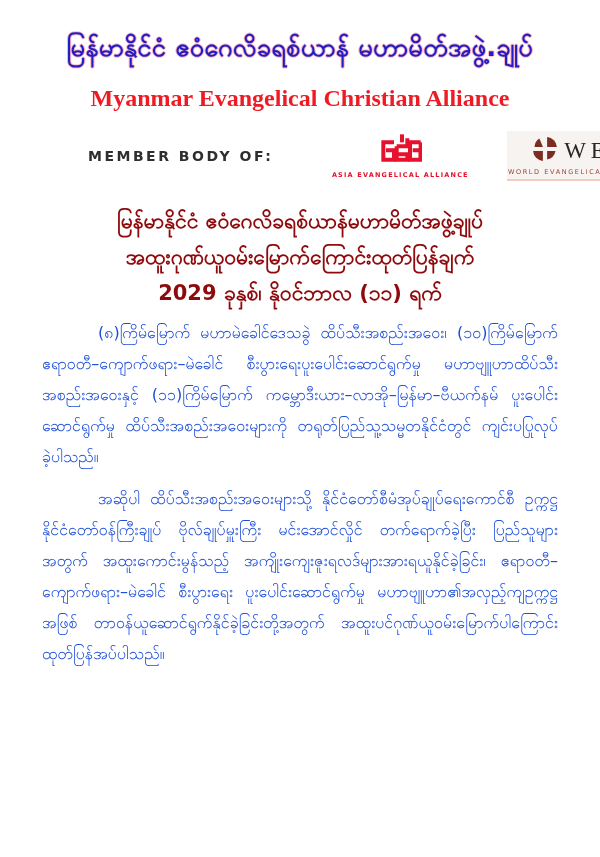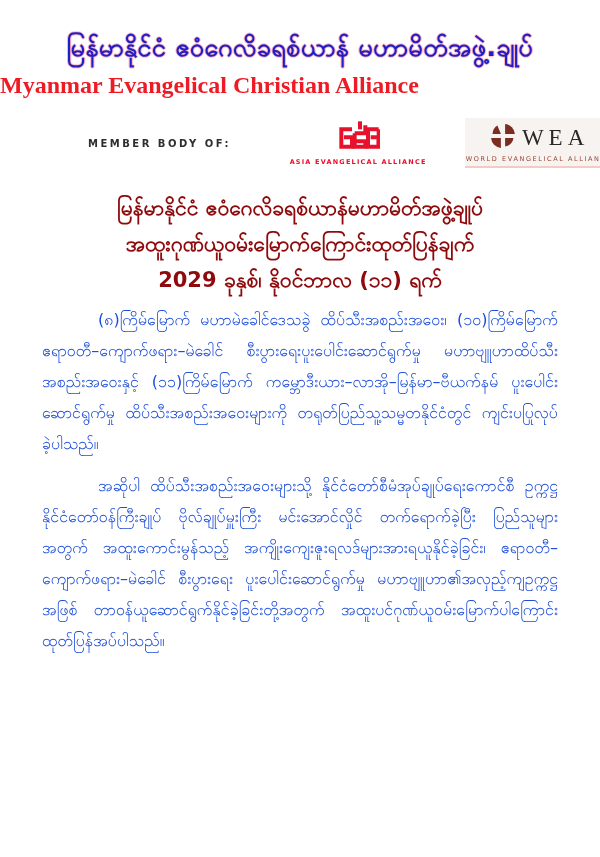--- a/index.html
+++ b/index.html
@@ -17,38 +17,39 @@
     text-align: center;
     font-size: 25px;
     font-weight: bold;
     color: #1f1fc4;
     letter-spacing: 0.5px;
     text-shadow: 1px 0 0 #ffb3c0, -1px 0 0 #ffb3c0, 0 1px 0 #ffc4ce, 0 -1px 0 #ffc4ce;
     line-height: 40px;
     white-space: nowrap;
   }
   .org-english {
+    text-align: center;
     font-family: "Liberation Serif", serif;
     font-size: 24px;
     font-weight: bold;
     color: #ee1b24;
     line-height: 30px;
-    margin-top: 2px;
+    margin-top: 15px;
   }
 
   
   .member-row {
     margin-top: 16px;
     height: 54px;
     display: flex;
     align-items: center;
     padding-left: 88px;
   }
   .member-label {
-    font-size: 10px;
+    font-size: 14px;
     font-weight: bold;
     color: #2e2e2e;
     letter-spacing: 2.5px;
     white-space: nowrap;
   }
   .aea-block {
     margin-left: 62px;
     width: 130px;
     display: flex;
     flex-direction: column;

